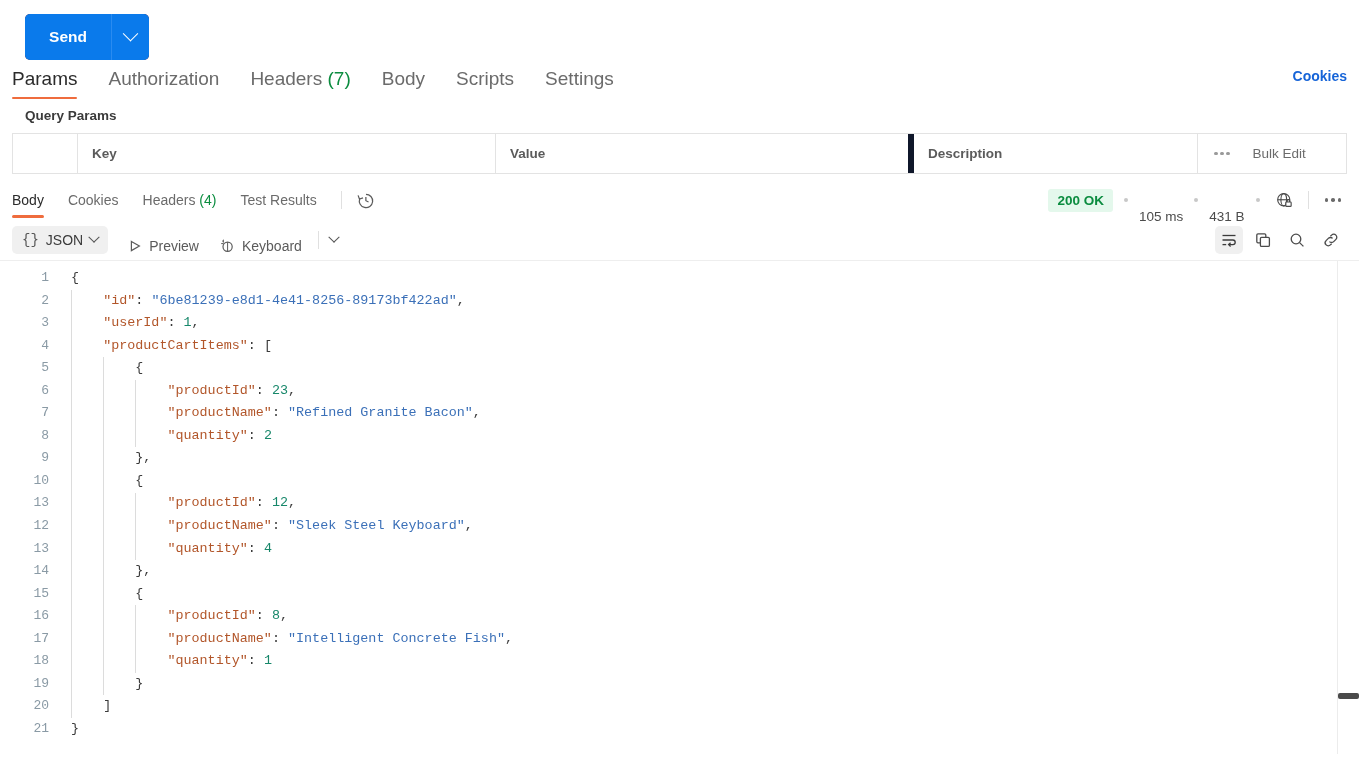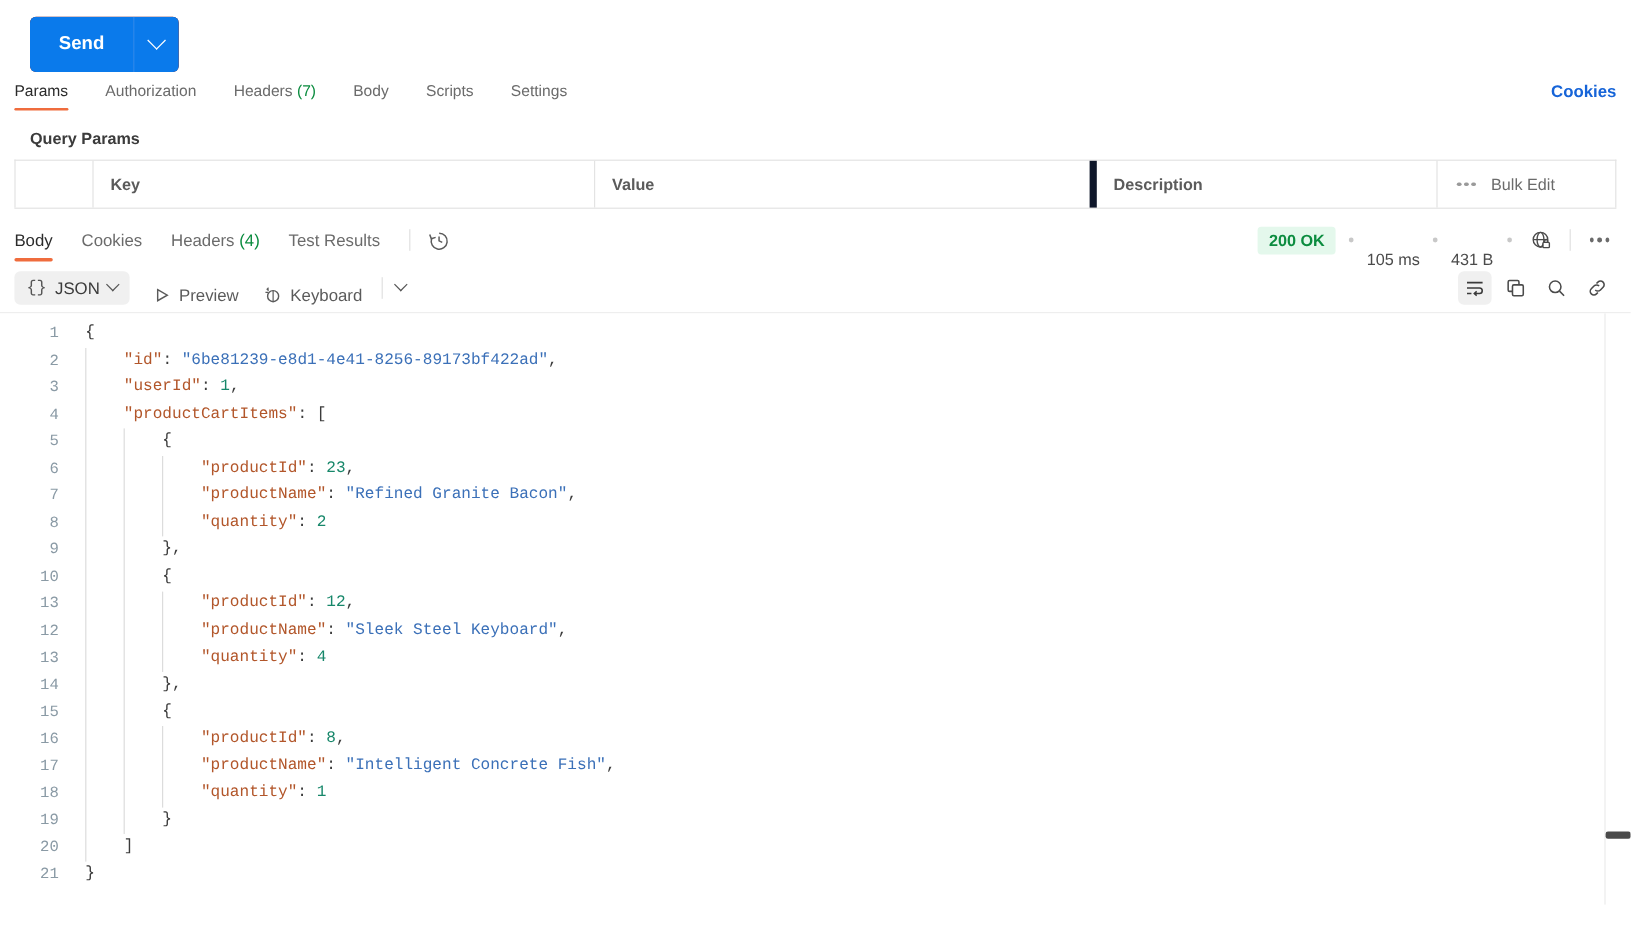--- a/index.html
+++ b/index.html
@@ -101,21 +101,21 @@
   
   .req-tabs {
     display: flex;
     align-items: flex-start;
     padding: 0 12px;
     height: 34px;
     position: relative;
   }
   .tab {
     position: relative;
-    font-size: 13px;
+    font-size: 19px;
     color: #6b6b6b;
     padding: 6px 0 9px 0;
     margin-right: 31px;
     cursor: pointer;
     white-space: nowrap;
   }
   .tab.active { color: #2b2b2b; font-weight: 400; }
   .tab.active::after {
     content: "";
     position: absolute;
@@ -148,21 +148,21 @@
     border-bottom: none;
     display: flex;
     height: 40px;
     font-size: 13.5px;
     color: #5b5b5b;
   }
   .qp-check { width: 65px; border-right: 1px solid #e3e3e3; }
   .qp-key   { width: 418px; border-right: 1px solid #e3e3e3; display:flex; align-items:center; padding-left:14px; font-weight:700; }
   .qp-val   { width: 418px; border-right: 6px solid #0f172a; display:flex; align-items:center; padding-left:14px; font-weight:700; }
   .qp-desc  { flex:1 1 auto; display:flex; align-items:center; padding-left:14px; font-weight:700; border-right:1px solid #e3e3e3;}
-  .qp-bulk  { width: 148px; display:flex; align-items:center; gap:13px; padding-left:16px; }
+  .qp-bulk  { width: 148px; display:flex; align-items:center; gap:23px; padding-left:16px; }
   .dots3 { display:inline-flex; gap:2.5px; align-items:center; }
   .dots3 i { width:3.5px;height:3.5px;border-radius:50%;background:#9a9a9a;display:block; }
   .bulk-label { color:#6b6b6b; font-size:13.5px; cursor:pointer; font-weight:400; }
   .qp-bottom-line { margin: 0 12px; border-top: 1px solid #e3e3e3; height: 1px; }
 
   
   .resp-tabs {
     display: flex;
     align-items: center;
     padding: 0 14px 0 12px;

